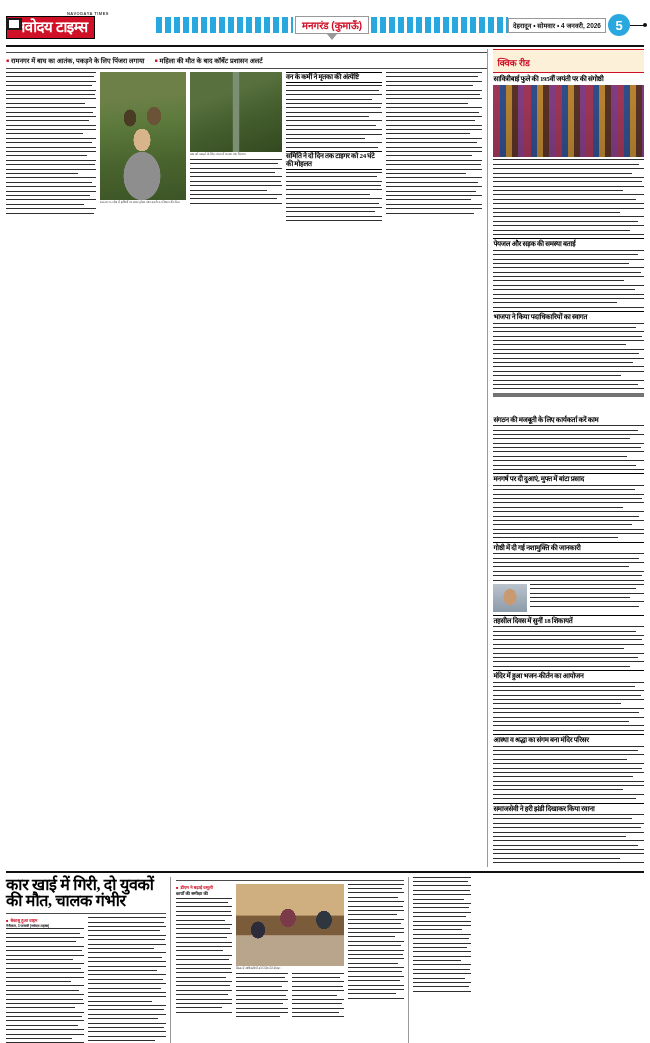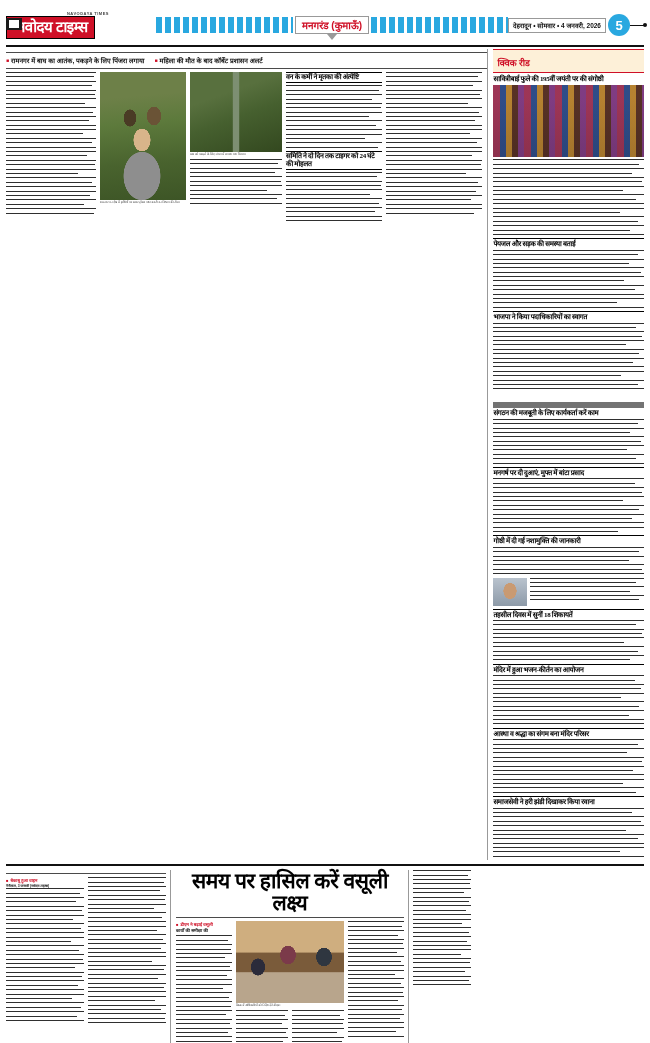--- a/index.html
+++ b/index.html
@@ -300,21 +300,21 @@
           <span style="width:100%"></span>
         <span style="width:93%"></span>
           <span style="width:100%"></span>
           <span style="width:100%"></span>
         <span style="width:85%"></span>
           <span style="width:100%"></span>
           <span style="width:96%"></span>
         <span style="width:100%"></span>
       </div>
 
-      <div class="hl hl-xxs" style="margin:13px 0 1px;border-top:6px solid #737373;padding-top:2px;">संगठन की मजबूती के लिए कार्यकर्ता करें काम</div>
+      <div class="hl hl-xxs" style="margin:3px 0 1px;border-top:4px solid #737373;padding-top:20px;">संगठन की मजबूती के लिए कार्यकर्ता करें काम</div>
       <div class="fakelines">
         <span style="width:100%"></span>
           <span style="width:96%"></span>
           <span style="width:100%"></span>
         <span style="width:91%"></span>
           <span style="width:100%"></span>
           <span style="width:98%"></span>
         <span style="width:100%"></span>
           <span style="width:89%"></span>
           <span style="width:100%"></span>
@@ -425,20 +425,21 @@
           <span style="width:84%"></span>
           <span style="width:100%"></span>
       </div>
     </div>
   </div>
 
   <div class="hr-med"></div>
   <div class="flexrow" style="gap:4px;">
 
     <div style="width:160px;">
+      <div class="hl hl-md">कार खाई में गिरी, दो युवकों की मौत, चालक गंभीर</div>
       <div class="hr-thin"></div>
       <div class="flexrow" style="gap:4px;">
         <div style="width:78px;">
           <div class="tiny-kicker redsq">बेकाबू हुआ वाहन</div>
           <div class="byline">नैनीताल, 3 जनवरी (नवोदय टाइम्स)</div>
           <div class="fakelines">
             <span style="width:100%"></span>
               <span style="width:95%"></span>
               <span style="width:100%"></span>
             <span style="width:90%"></span>
@@ -507,21 +508,20 @@
             <span style="width:94%"></span>
               <span style="width:100%"></span>
               <span style="width:99%"></span>
             <span style="width:100%"></span>
           </div>
         </div>
       </div>
     </div>
 
     <div class="col-rule" style="width:228px;padding-left:5px;">
-      <div class="hl hl-lg" style="text-align:center">समय पर हासिल करें वसूली लक्ष्य</div>
       <div class="hr-thin"></div>
       <div class="flexrow" style="gap:4px;">
         <div style="width:56px;">
           <div class="tiny-kicker redsq">डीएम ने बढ़ाई वसूली</div>
           <div class="tiny-kicker" style="color:#111">कार्यों की समीक्षा की</div>
           <div class="fakelines" style="margin-top:2px">
             <span style="width:100%"></span>
               <span style="width:93%"></span>
               <span style="width:100%"></span>
             <span style="width:98%"></span>

